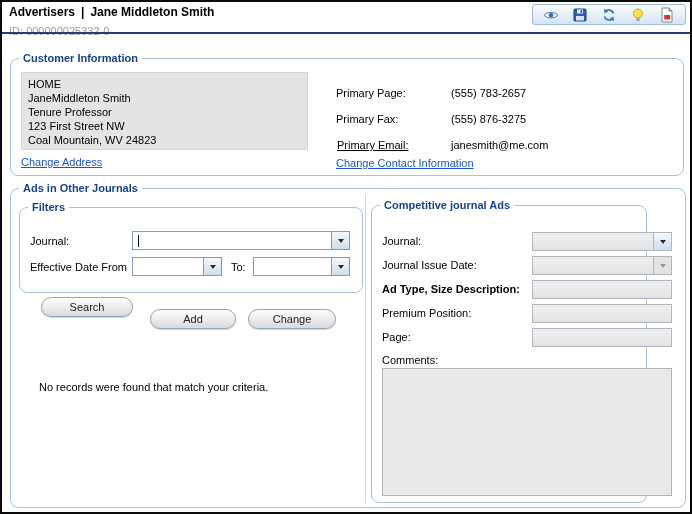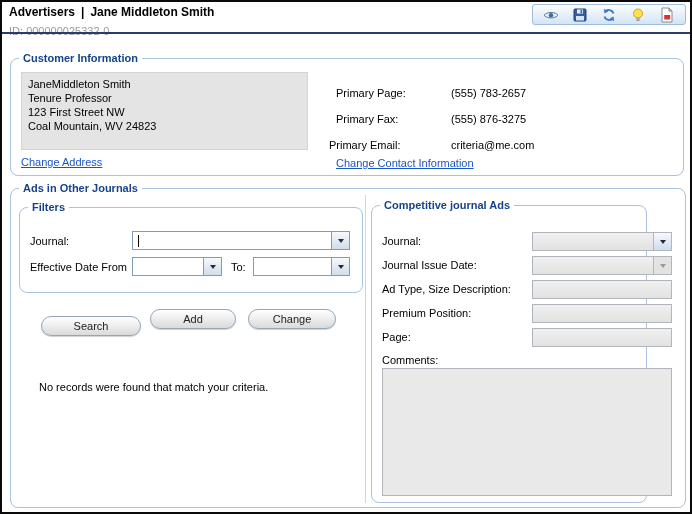--- a/index.html
+++ b/index.html
@@ -108,35 +108,36 @@
         </svg>
     </span>
   </div>
 
   <div class="rule"></div>
 
   <div class="groupbox" style="left:8px;top:56px;width:674px;height:118px;">
     <div class="legend">Customer Information</div>
 
     <div class="graybox" style="left:10px;top:13px;width:287px;height:78px;">
+      <div>HOME</div>
       <div>JaneMiddleton Smith</div>
       <div>Tenure Professor</div>
       <div>123 First Street NW</div>
       <div>Coal Mountain, WV 24823</div>
     </div>
     <a class="link" style="left:10px;top:97px;">Change Address</a>
 
     <div class="lbl" style="left:325px;top:28px;">Primary Page:</div>
     <div class="val" style="left:440px;top:28px;">(555) 783-2657</div>
 
     <div class="lbl" style="left:325px;top:54px;">Primary Fax:</div>
     <div class="val" style="left:440px;top:54px;">(555) 876-3275</div>
 
-    <div class="lbl" style="left:318px;top:80px;">Primary Email:</div>
-    <div class="val" style="left:440px;top:80px;">criteria@me.com</div>
+    <div class="lbl" style="left:326px;top:80px;text-decoration:underline;">Primary Email:</div>
+    <div class="val" style="left:440px;top:80px;">janesmith@me.com</div>
 
     <a class="link" style="left:325px;top:98px;">Change Contact Information</a>
   </div>
 
   <div class="groupbox" style="left:8px;top:186px;width:676px;height:320px;">
     <div class="legend">Ads in Other Journals</div>
 
     <div class="divider" style="left:354px;top:6px;height:308px;"></div>
 
     <div class="groupbox" style="left:8px;top:18px;width:344px;height:86px;">
@@ -160,21 +161,21 @@
       </div>
       <div class="lbl" style="left:211px;top:53px;">To:</div>
       <div class="combo" style="left:233px;top:49px;width:97px;">
         <input class="combo-input" value="" style="">
         <span class="trigger">
             <span class="arrow"></span>
           </span>
       </div>
     </div>
 
-    <button class="btn" style="left:30px;top:127px;width:100px;">Search</button>
+    <button class="btn" style="left:30px;top:108px;width:92px;">Search</button>
     <button class="btn" style="left:139px;top:120px;width:86px;">Add</button>
     <button class="btn" style="left:237px;top:120px;width:88px;">Change</button>
 
     <div class="msg" style="left:28px;top:192px;">No records were found that match your criteria.</div>
 
     <div class="groupbox" style="left:360px;top:16px;width:276px;height:298px;">
       <div class="legend">Competitive journal Ads</div>
 
       <div class="lbl" style="left:10px;top:29px;">Journal:</div>
       <div class="combo disabled" style="left:160px;top:26px;width:140px;">
@@ -185,21 +186,21 @@
       </div>
 
       <div class="lbl" style="left:10px;top:53px;">Journal Issue Date:</div>
       <div class="combo disabled" style="left:160px;top:50px;width:140px;">
         <span class="combo-input"></span>
         <span class="trigger gray">
             <span class="arrow"></span>
           </span>
       </div>
 
-      <div class="lbl" style="left:10px;top:77px;">Ad Type, Size Description:</div>
+      <div class="lbl" style="left:10px;top:77px;font-weight:bold;">Ad Type, Size Description:</div>
       <div class="field" style="left:160px;top:74px;width:140px;"></div>
 
       <div class="lbl" style="left:10px;top:101px;">Premium Position:</div>
       <div class="field" style="left:160px;top:98px;width:140px;"></div>
 
       <div class="lbl" style="left:10px;top:125px;">Page:</div>
       <div class="field" style="left:160px;top:122px;width:140px;"></div>
 
       <div class="lbl" style="left:10px;top:148px;text-align:center;">Comments:</div>
       <div class="ta" style="left:10px;top:162px;width:290px;height:128px;"></div>

